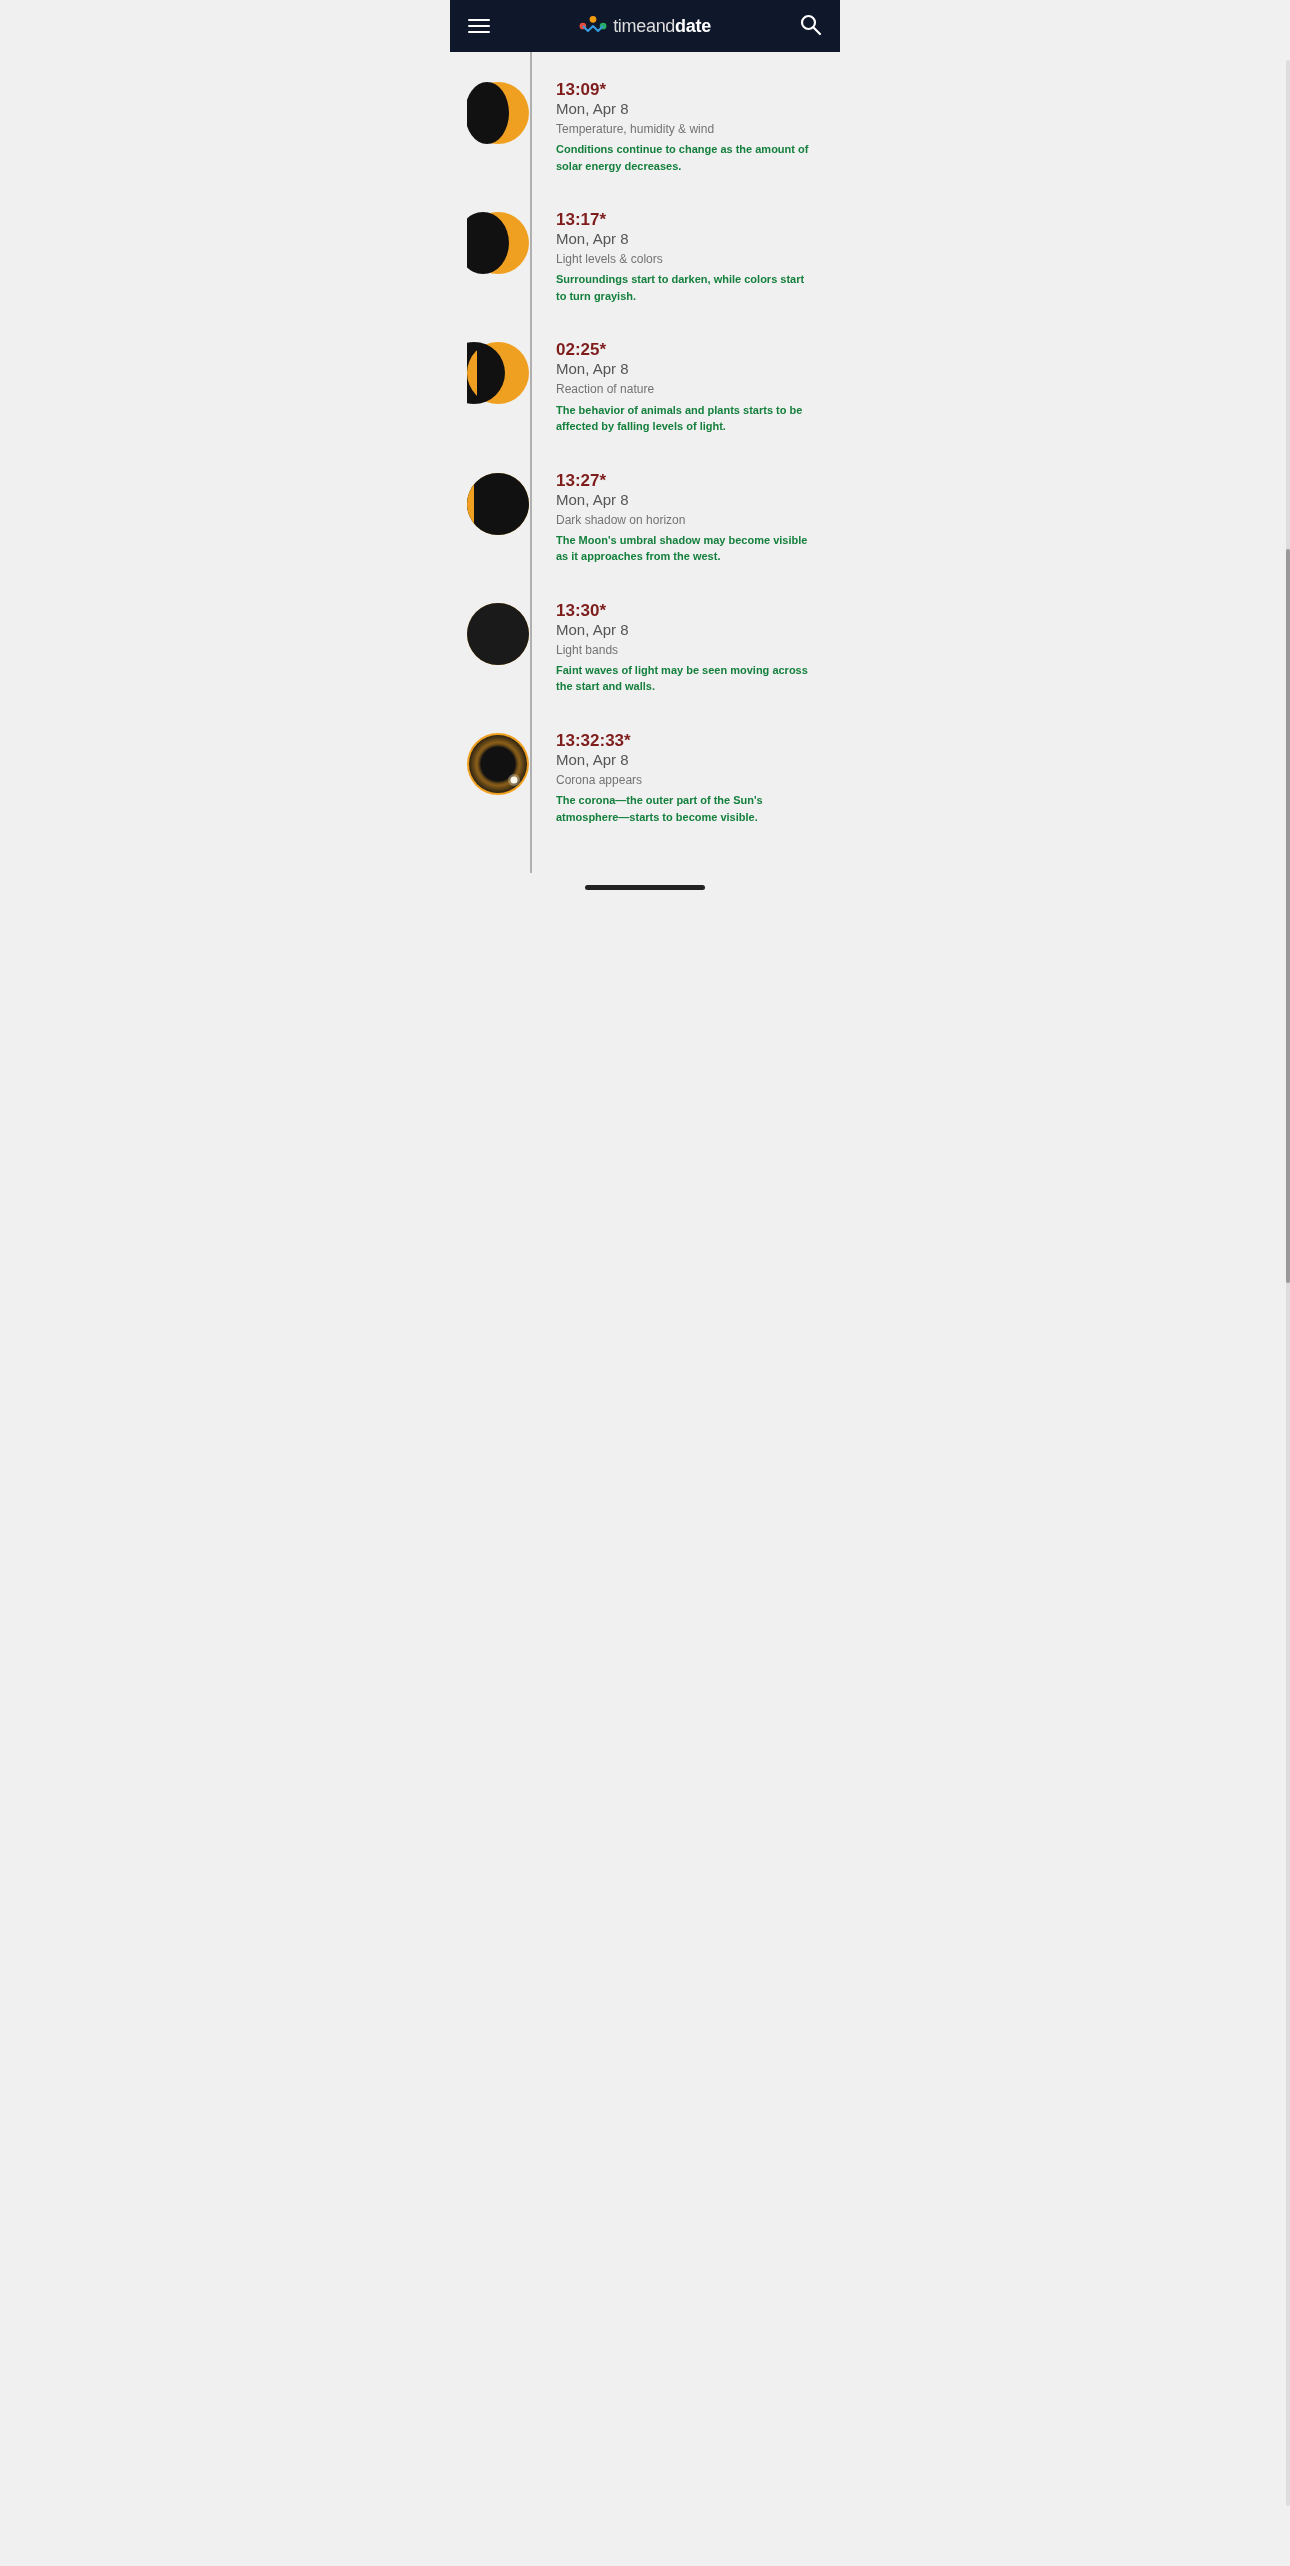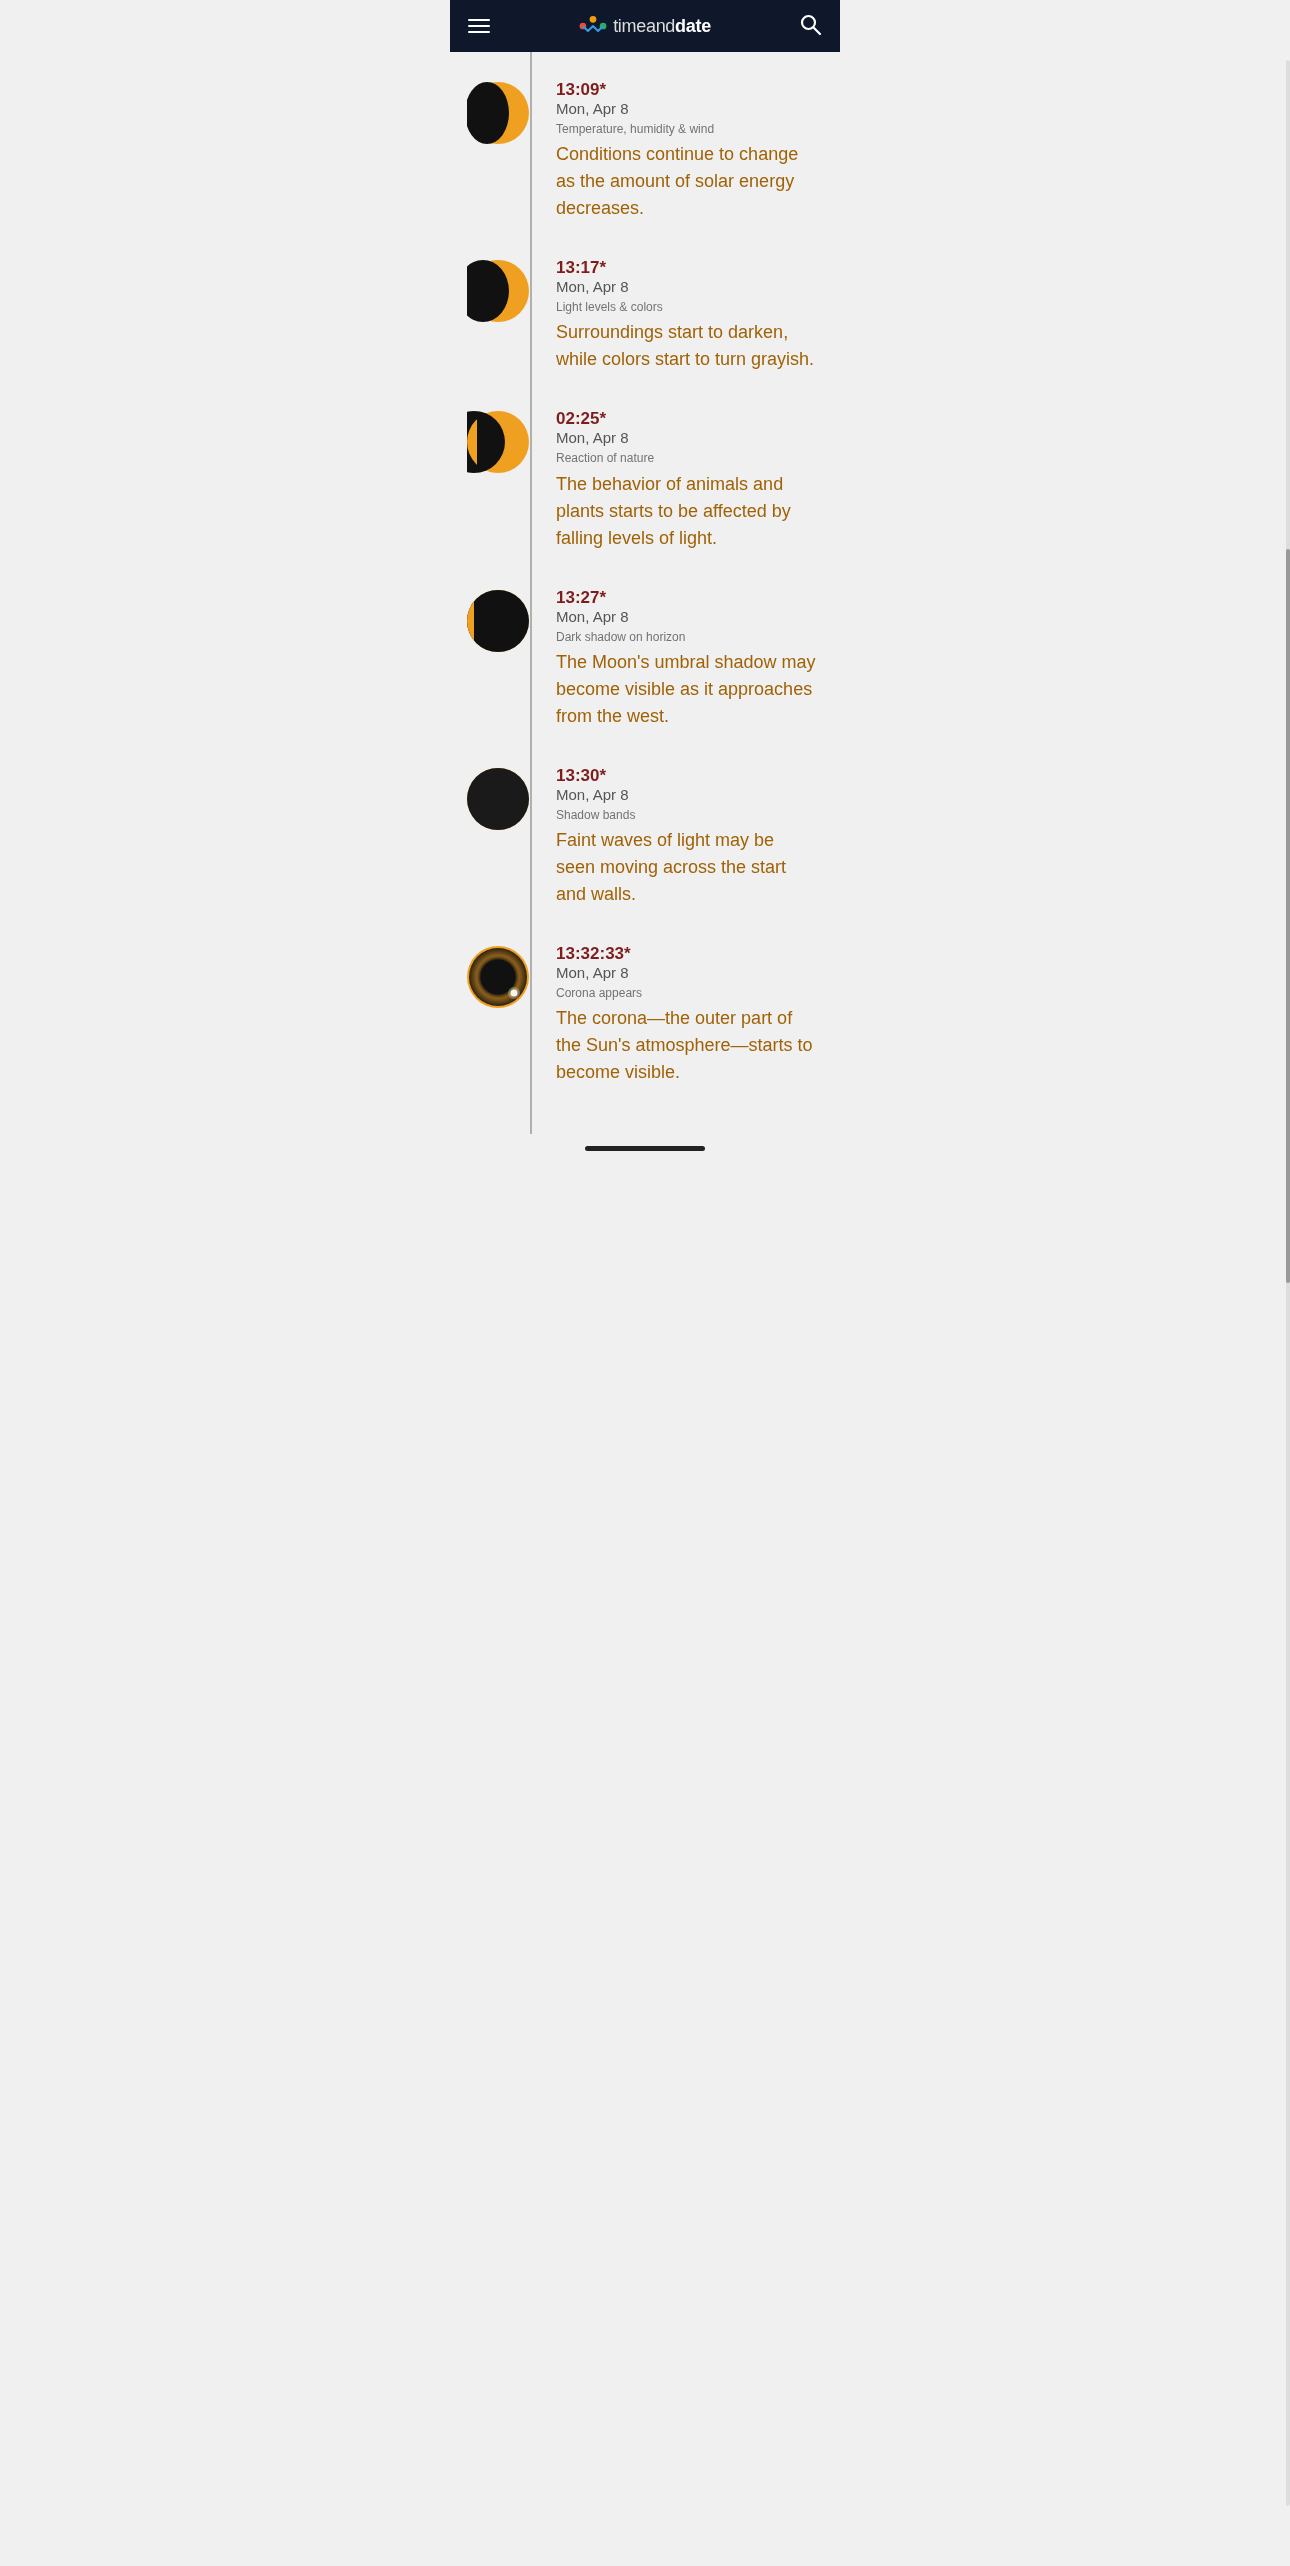--- a/index.html
+++ b/index.html
@@ -120,23 +120,24 @@
 
     .item-title {
       font-size: 12px;
       font-weight: 400;
       color: #737373;
       line-height: 1.35;
       margin-bottom: 4px;
     }
 
     .item-desc {
-      font-size: 18px;
-      color: #a16207;
+      font-size: 11px;
+      color: #15803d;
       line-height: 1.5;
+      font-weight: bold;
     }
 
     
     .home-indicator {
       display: flex;
       justify-content: center;
       padding: 12px 0 8px 0;
     }
     .home-indicator-bar {
       width: 120px;
@@ -281,21 +282,21 @@
     <div class="moon-container">
       <svg width="62" height="62" viewBox="0 0 62 62">
         <circle cx="31" cy="31" r="31" fill="#f0a020"></circle>
 
         <circle cx="31" cy="31" r="31" fill="#1a1a1a"></circle>
       </svg>
     </div>
     <div class="item-content">
       <span class="item-time">13:30*</span>
       <span class="item-date">Mon, Apr 8</span>
-      <div class="item-title">Shadow bands</div>
+      <div class="item-title">Light bands</div>
       <div class="item-desc">Faint waves of light may be seen moving across the start and walls.</div>
     </div>
   </div>
 
   <div class="timeline-item">
     <div class="moon-container">
 
       <svg width="62" height="62" viewBox="0 0 62 62">
         <defs>
           <radialGradient id="coronaGlow" cx="50%" cy="50%" r="50%">

